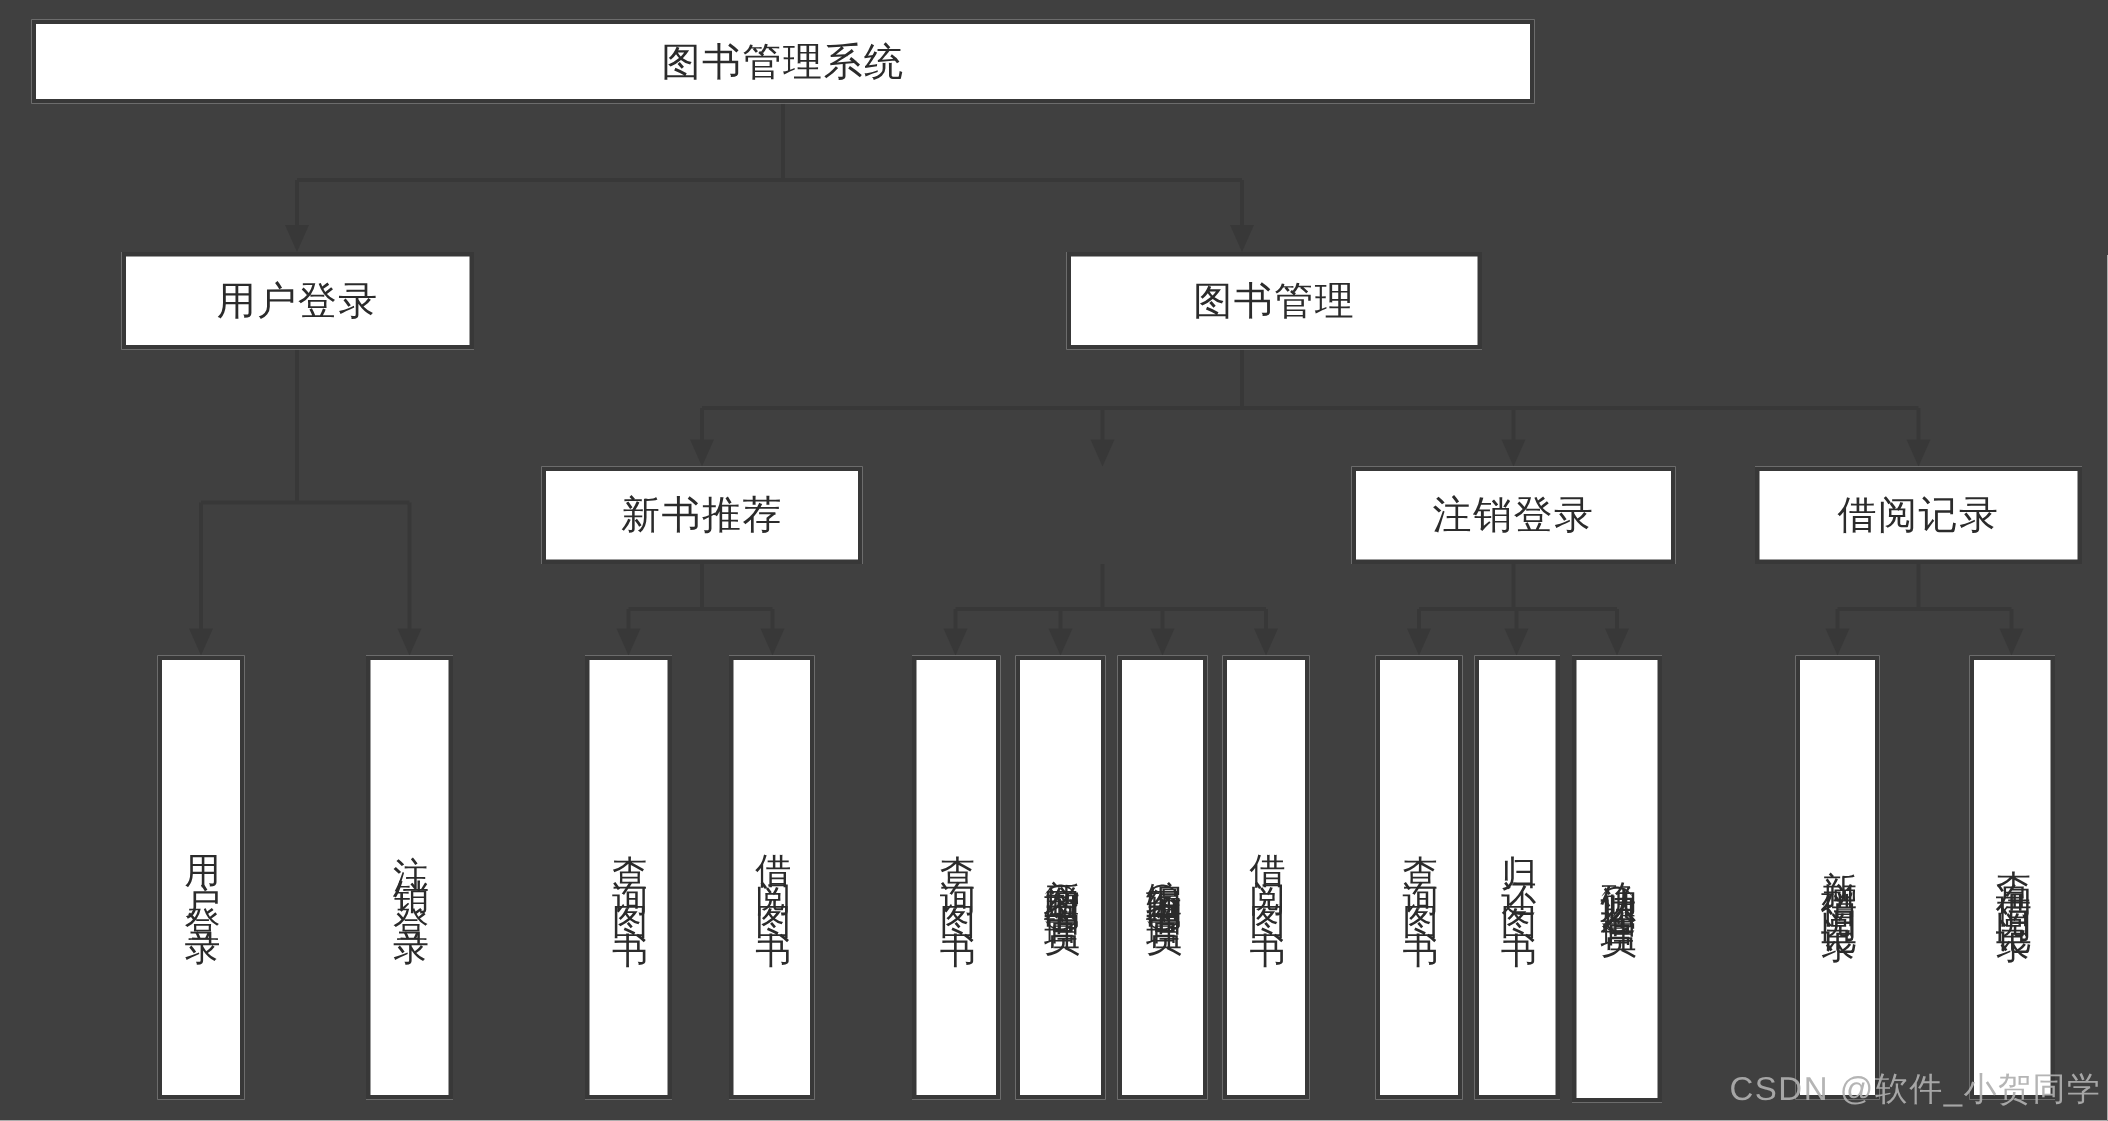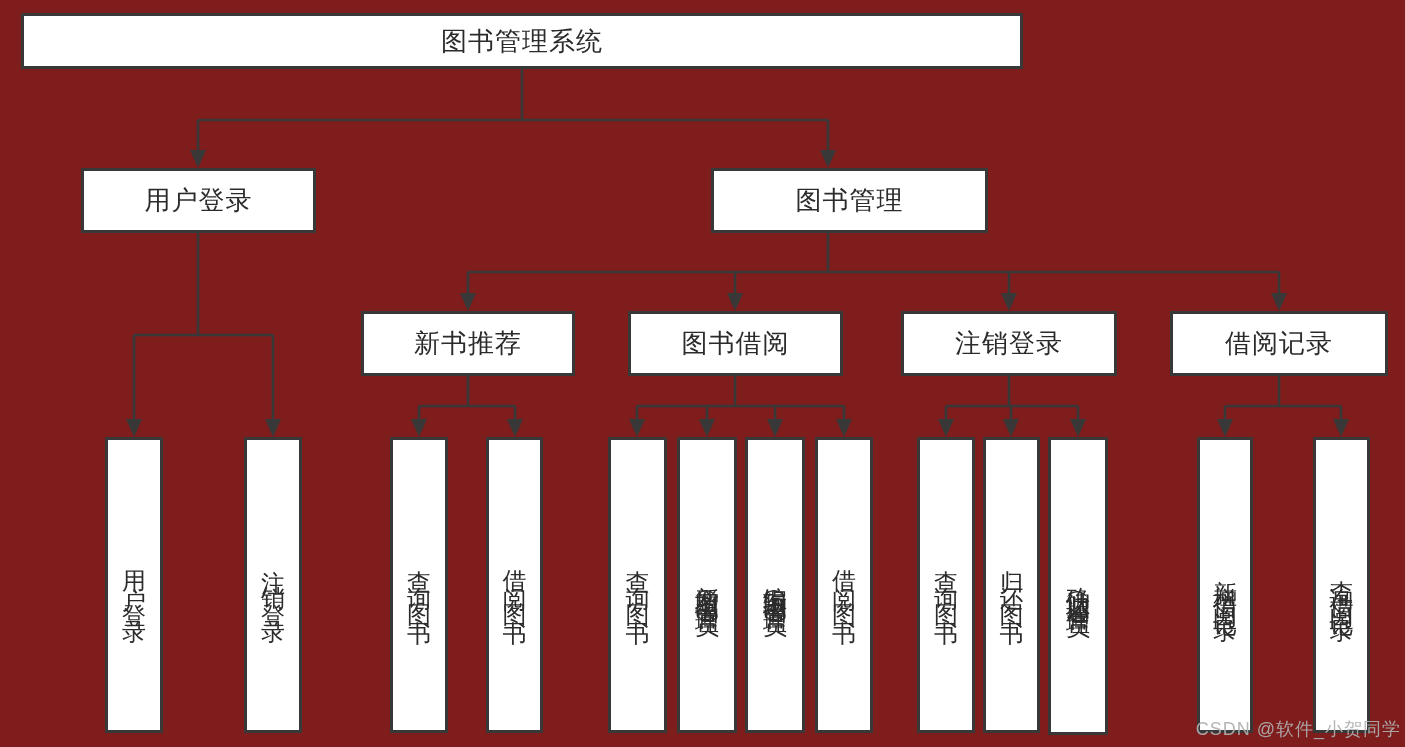--- a/index.html
+++ b/index.html
@@ -1,38 +1,38 @@
 <!DOCTYPE html>
 <html><head>
 <meta charset="utf-8">
 <style>
   html,body{margin:0;padding:0;background:#ffffff;}
   .stage{
-    position:relative;width:1405px;height:747px;background:#7f1d1d;
+    position:relative;width:1405px;height:747px;background:#404040;
     font-family:"Liberation Sans","DejaVu Sans",sans-serif;
     overflow:hidden;
   }
   .connectors{position:absolute;left:0;top:0;z-index:1;}
   .box{
     position:absolute;box-sizing:border-box;
     border:3px solid #383838;background:#ffffff;
     display:flex;align-items:center;justify-content:center;
     color:#2b2b2b;z-index:2;
   }
   .h-box{font-size:26px;letter-spacing:1px;}
   .v-box span{
     writing-mode:vertical-rl;text-orientation:mixed;
     font-size:24px;line-height:1;white-space:nowrap;
   }
   .v4 span{letter-spacing:17px;}
   .v6 span{letter-spacing:8px;}
   .v9 span{letter-spacing:4px;}
   .watermark{
     position:absolute;right:4px;bottom:6px;z-index:3;
-    font-size:18px;color:rgba(175,175,175,0.92);
+    font-size:22px;color:rgba(175,175,175,0.92);
     letter-spacing:1px;
   }
 </style>
 </head>
 <body>
 
 <div class="stage">
 
   <svg class="connectors" width="1405" height="747" viewBox="0 0 1405 747">
     <g stroke="#383838" stroke-width="2.6" fill="none">
@@ -78,23 +78,20 @@
   <div class="box h-box" style="left:81px;top:168px;width:235px;height:65px;">
       <span>用户登录</span>
     </div>
   <div class="box h-box" style="left:711px;top:168px;width:277px;height:65px;">
       <span>图书管理</span>
     </div>
 
   <div class="box h-box" style="left:361px;top:311px;width:214px;height:65px;align-items:center;">
       <span>新书推荐</span>
     </div>
-  <div class="box h-box" style="left:628px;top:311px;width:215px;height:65px;">
-      <span>图书借阅</span>
-    </div>
   <div class="box h-box" style="left:901px;top:311px;width:216px;height:65px;">
       <span>注销登录</span>
     </div>
   <div class="box h-box" style="left:1170px;top:311px;width:218px;height:65px;">
       <span>借阅记录</span>
     </div>
 
   <div class="box v-box v4" style="left:105px;top:437px;width:58px;height:296px;">
       <span>用户登录</span>
     </div>

